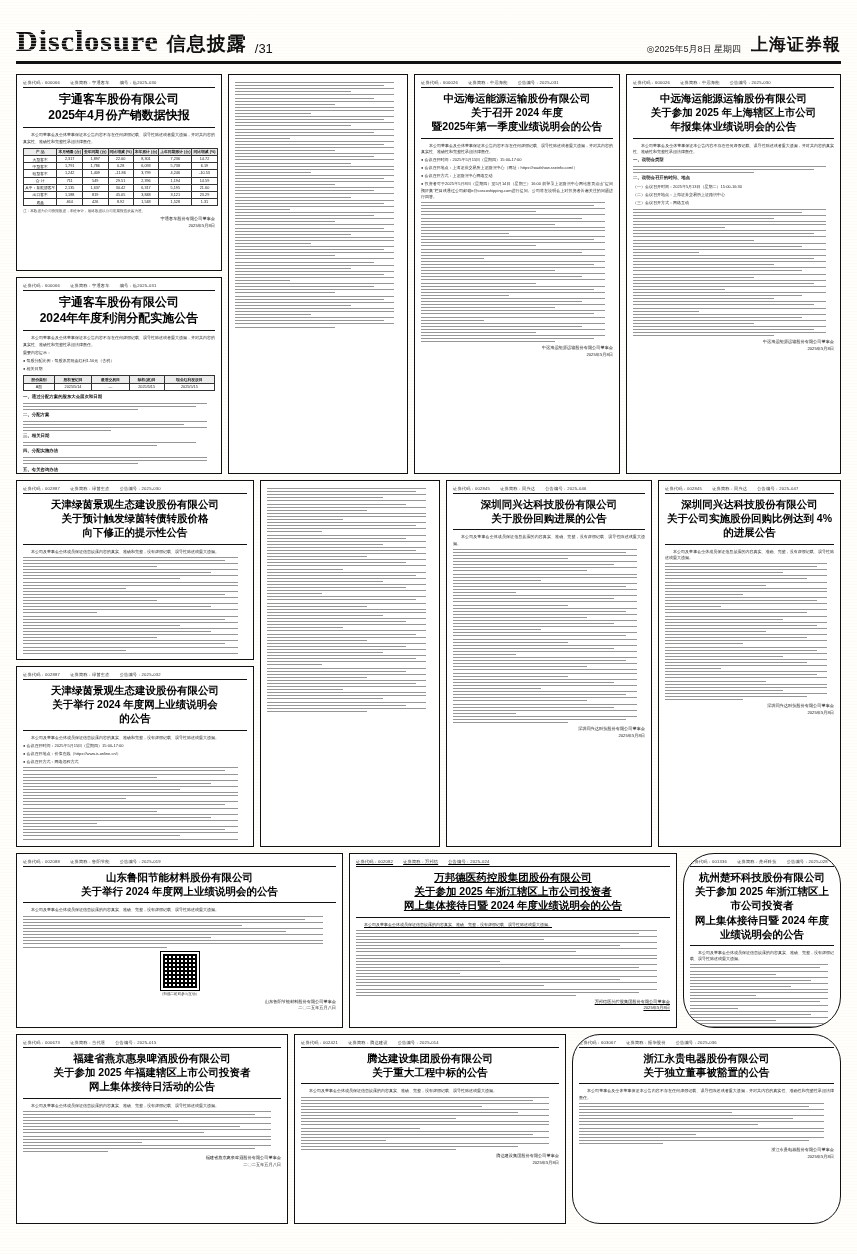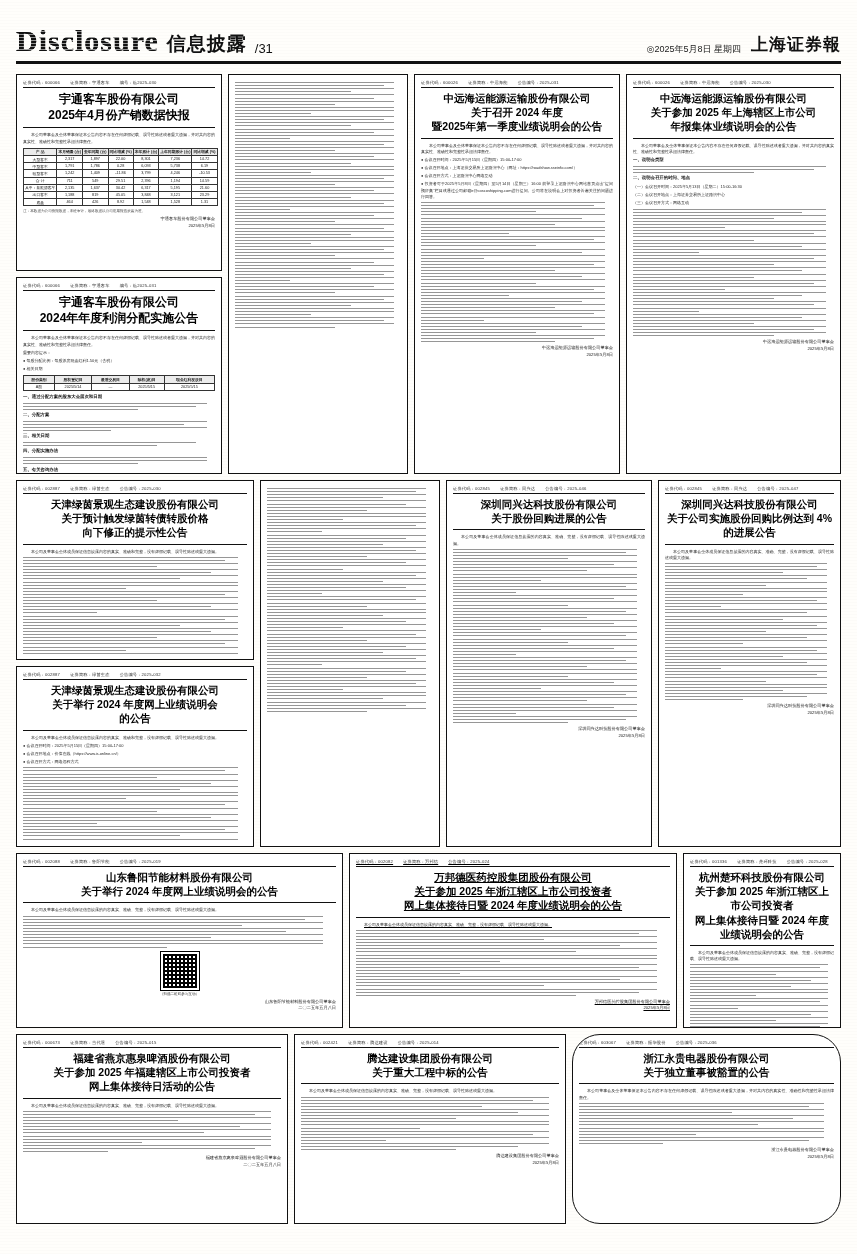--- a/index.html
+++ b/index.html
@@ -893,21 +893,21 @@
               <div class="ln s90"></div>
               <div class="ln s70"></div>
           </div>
         </div>
         <div class="sign">
           <div>万邦德医药控股集团股份有限公司董事会</div>
           <div>2025年5月8日</div>
         </div>
       </div>
 
-      <div class="box" style="flex:1;">
+      <div class="box" style="flex:1;border-radius:31px;">
         <div class="hdrline">
           <span>证券代码：001336</span>
           <span>证券简称：楚环科技</span>
           <span>公告编号：2025-028</span>
         </div>
         <div class="title t-md">杭州楚环科技股份有限公司</div>
         <div class="title t-md">关于参加 2025 年浙江辖区上市公司投资者</div>
         <div class="title t-md">网上集体接待日暨 2024 年度业绩说明会的公告</div>
         <div class="rule"></div>
         <div class="body">

